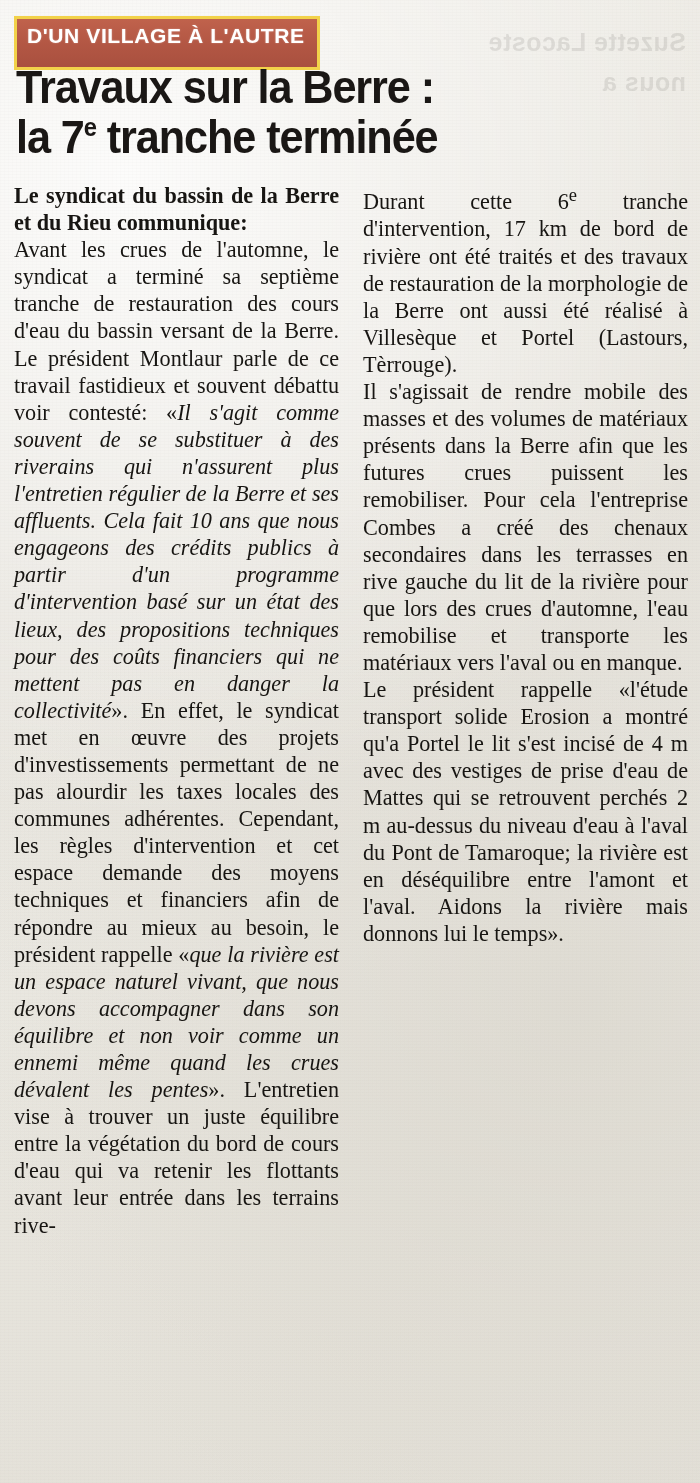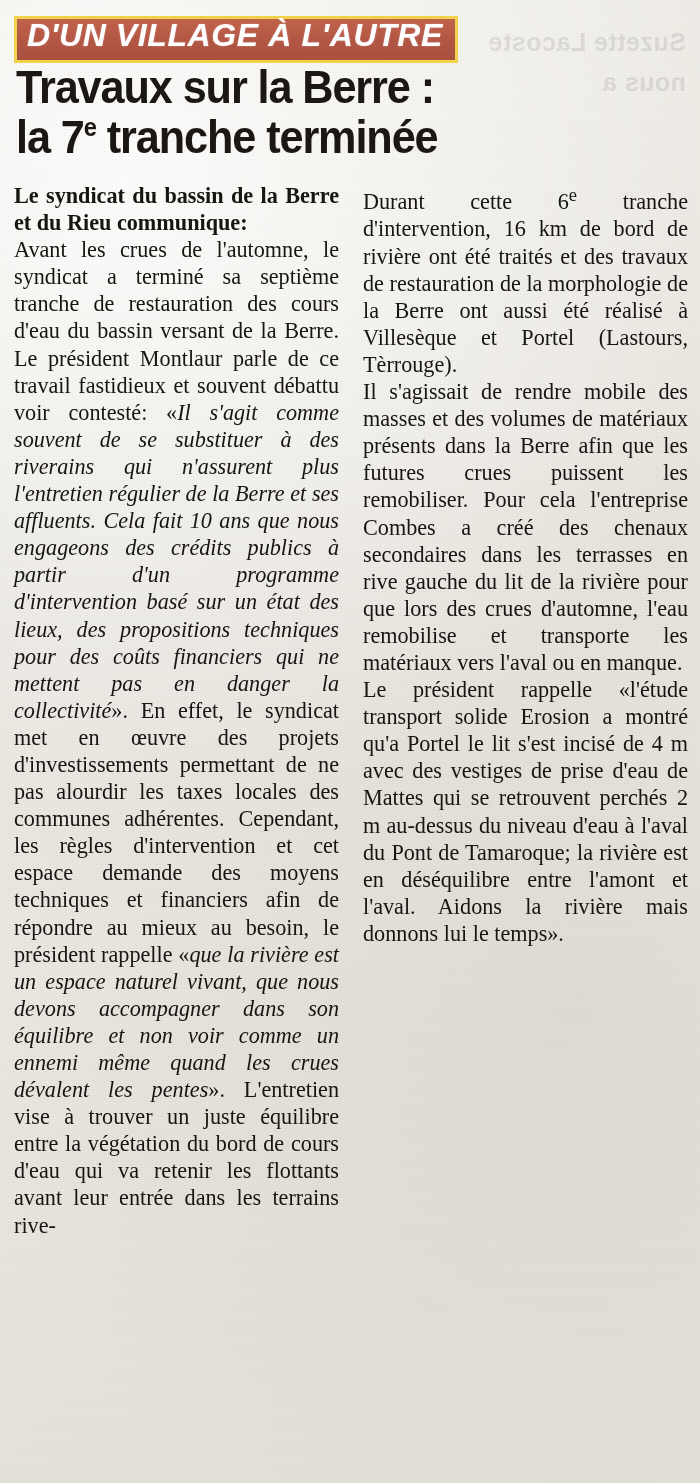--- a/index.html
+++ b/index.html
@@ -59,26 +59,25 @@
   .kicker-wrap {
     position: absolute;
     left: 14px;
     top: 16px;
   }
 
   .kicker {
     display: inline-block;
     background: linear-gradient(180deg, #c0624c 0%, #b35744 50%, #a9503f 100%);
     border: 3px solid #f2d24a;
-    padding: 2px 12px 10px 10px;
+    padding: 2px 12px 17px 10px;
     color: #ffffff;
     font-family: "Liberation Sans", "DejaVu Sans", sans-serif;
     font-weight: bold;
-    font-style: italic;
-    font-size: 32px;
+    font-size: 21px;
     line-height: 29px;
     letter-spacing: 0.6px;
     text-shadow: 0 0 2px rgba(255,255,255,.35);
     white-space: nowrap;
   }
 
   .headline {
     position: absolute;
     left: 16px;
     top: 62px;
@@ -155,20 +154,20 @@
 
   <div class="columns">
 
     <div class="col">
       <p class="para"><span class="lead">Le syndicat du bassin de la Berre et du Rieu communique:</span></p>
       <p class="para"><span>Avant les crues de l'automne, le syndicat a terminé sa septième tranche de restauration des cours d'eau du bassin versant de la Berre. Le président Montlaur parle de ce travail fastidieux et souvent débattu voir contesté: «</span><span class="quote">Il s'agit comme souvent de se substituer à des riverains qui n'assurent plus l'entretien régulier de la Berre et ses affluents. Cela fait 10 ans que nous engageons des crédits publics à partir d'un programme d'intervention basé sur un état des lieux, des propositions techniques pour des coûts financiers qui ne mettent pas en danger la collectivité</span><span>».
 En effet, le syndicat met en œuvre des projets d'investissements permettant de ne pas alourdir les taxes locales des communes adhérentes. Cependant, les règles d'intervention et cet espace demande des moyens techniques et financiers afin de répondre au mieux au besoin, le président rappelle «</span><span class="quote">que la rivière est un espace naturel vivant, que nous devons accompagner dans son équilibre et non voir comme un ennemi même quand les crues dévalent les pentes</span><span>». L'entretien vise à trouver un juste équilibre entre la végétation du bord de cours d'eau qui va retenir les flottants avant leur entrée dans les terrains rive-</span></p>
     </div>
 
     <div class="col">
-      <p class="para"><span>Durant cette 6</span><sup>e</sup><span> tranche d'intervention, 16 km de bord de rivière ont été traités et des travaux de restauration de la morphologie de la Berre ont aussi été réalisé à Villesèque et Portel (Lastours, Tèrrouge).</span></p>
+      <p class="para"><span>Durant cette 6</span><sup>e</sup><span> tranche d'intervention, 17 km de bord de rivière ont été traités et des travaux de restauration de la morphologie de la Berre ont aussi été réalisé à Villesèque et Portel (Lastours, Tèrrouge).</span></p>
       <p class="para"><span>Il s'agissait de rendre mobile des masses et des volumes de matériaux présents dans la Berre afin que les futures crues puissent les remobiliser. Pour cela l'entreprise Combes a créé des chenaux secondaires dans les terrasses en rive gauche du lit de la rivière pour que lors des crues d'automne, l'eau remobilise et transporte les matériaux vers l'aval ou en manque.</span></p>
       <p class="para"><span>Le président rappelle «l'étude transport solide Erosion a montré qu'a Portel le lit s'est incisé de 4 m avec des vestiges de prise d'eau de Mattes qui se retrouvent perchés 2 m au-dessus du niveau d'eau à l'aval du Pont de Tamaroque; la rivière est en déséquilibre entre l'amont et l'aval. Aidons la rivière mais donnons lui le temps».</span></p>
     </div>
 
   </div>
 
 </div>
 
 </body></html>

